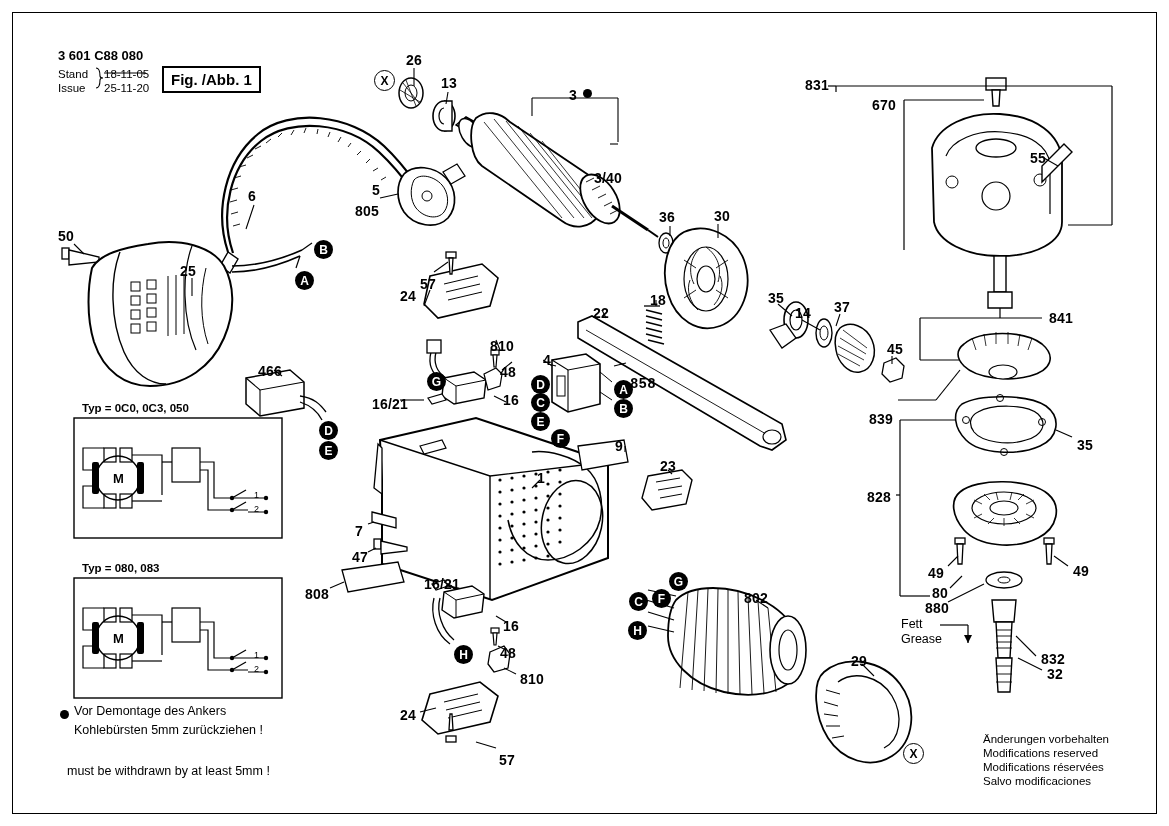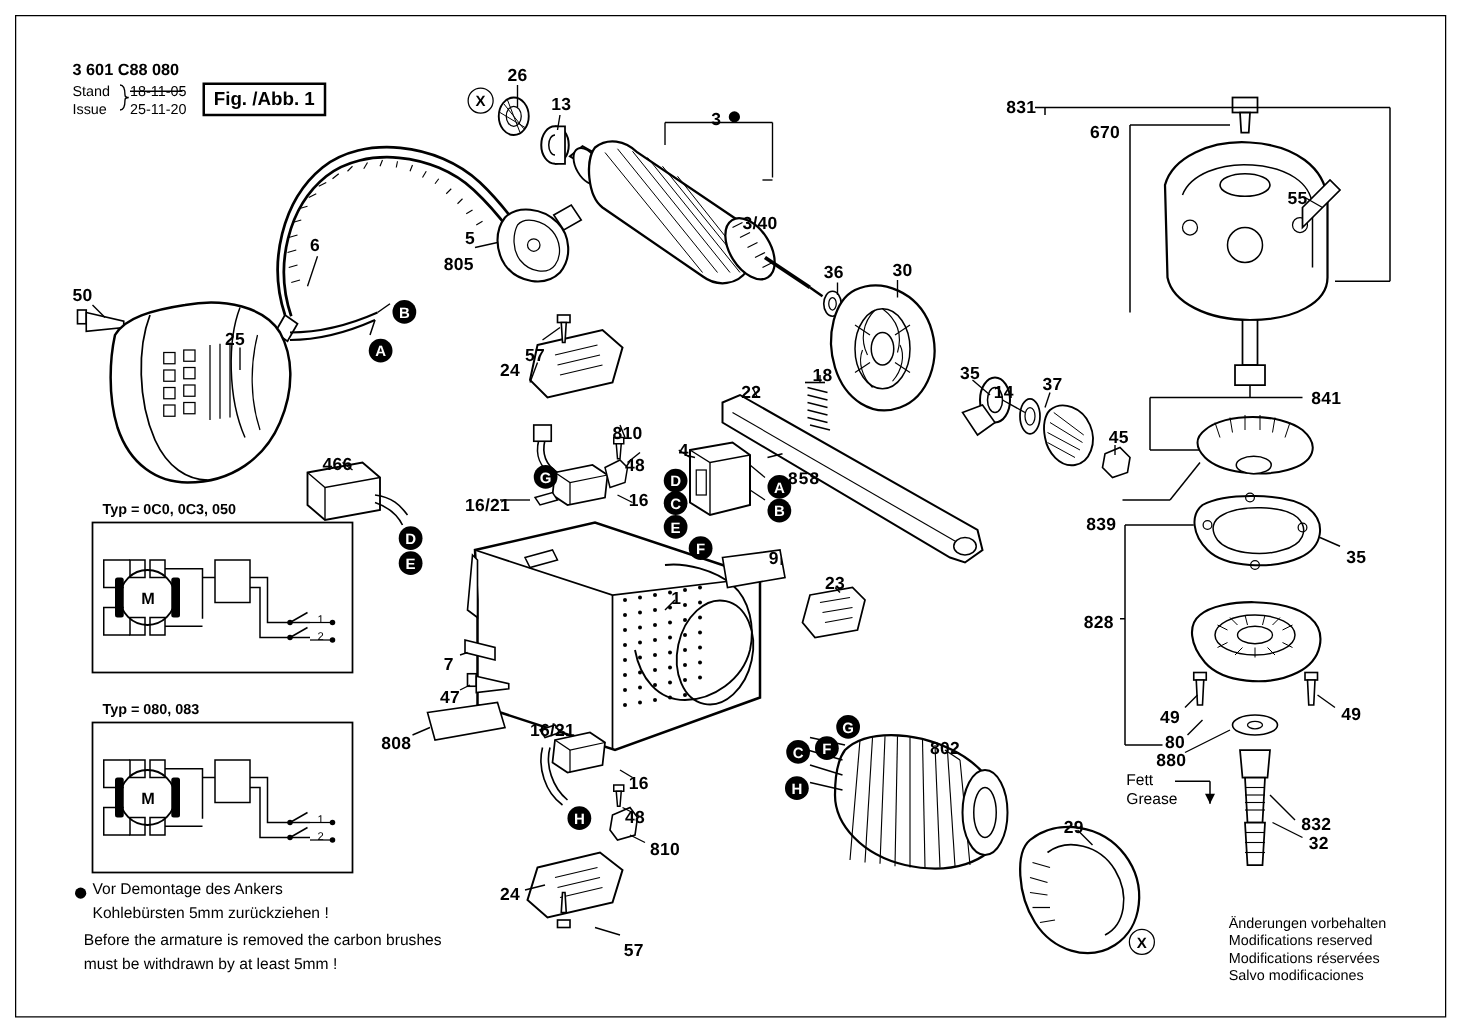--- a/index.html
+++ b/index.html
@@ -590,21 +590,20 @@
   <div class="lbl sm" style="left:113px;top:471px;font-size:13px;">M</div>
   <div class="lbl sm" style="left:113px;top:631px;font-size:13px;">M</div>
   <div class="txt" style="left:254px;top:490px;font-size:9px;">1</div>
   <div class="txt" style="left:254px;top:504px;font-size:9px;">2</div>
   <div class="txt" style="left:254px;top:650px;font-size:9px;">1</div>
   <div class="txt" style="left:254px;top:664px;font-size:9px;">2</div>
 
   <div class="dot" style="left:60px;top:710px;"></div>
   <div class="note" style="left:74px;top:703px;">Vor Demontage des Ankers</div>
   <div class="note" style="left:74px;top:722px;">Kohlebürsten 5mm zurückziehen !</div>
-  <div class="note" style="left:67px;top:744px;">Before the armature is removed the carbon brushes</div>
   <div class="note" style="left:67px;top:763px;">must be withdrawn by at least 5mm !</div>
 
   <div class="txt" style="left:901px;top:617px;">Fett</div>
   <div class="txt" style="left:901px;top:632px;">Grease</div>
 
   <div class="foot" style="left:983px;top:732px;">Änderungen vorbehalten</div>
   <div class="foot" style="left:983px;top:746px;">Modifications reserved</div>
   <div class="foot" style="left:983px;top:760px;">Modifications réservées</div>
   <div class="foot" style="left:983px;top:774px;">Salvo modificaciones</div>
 

